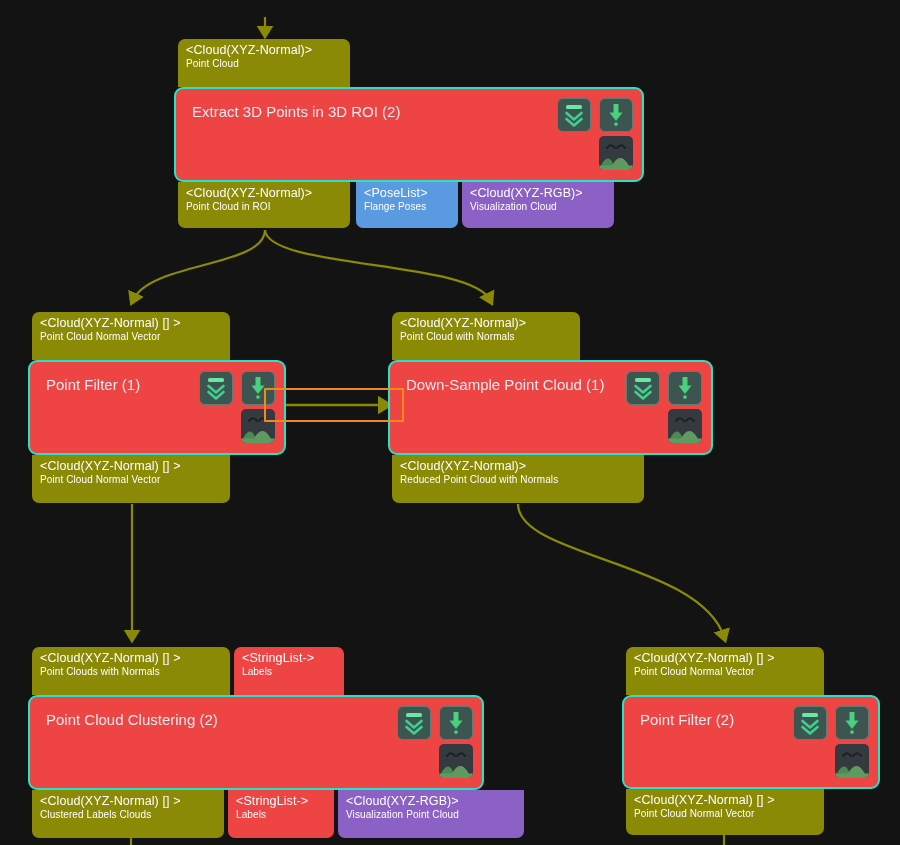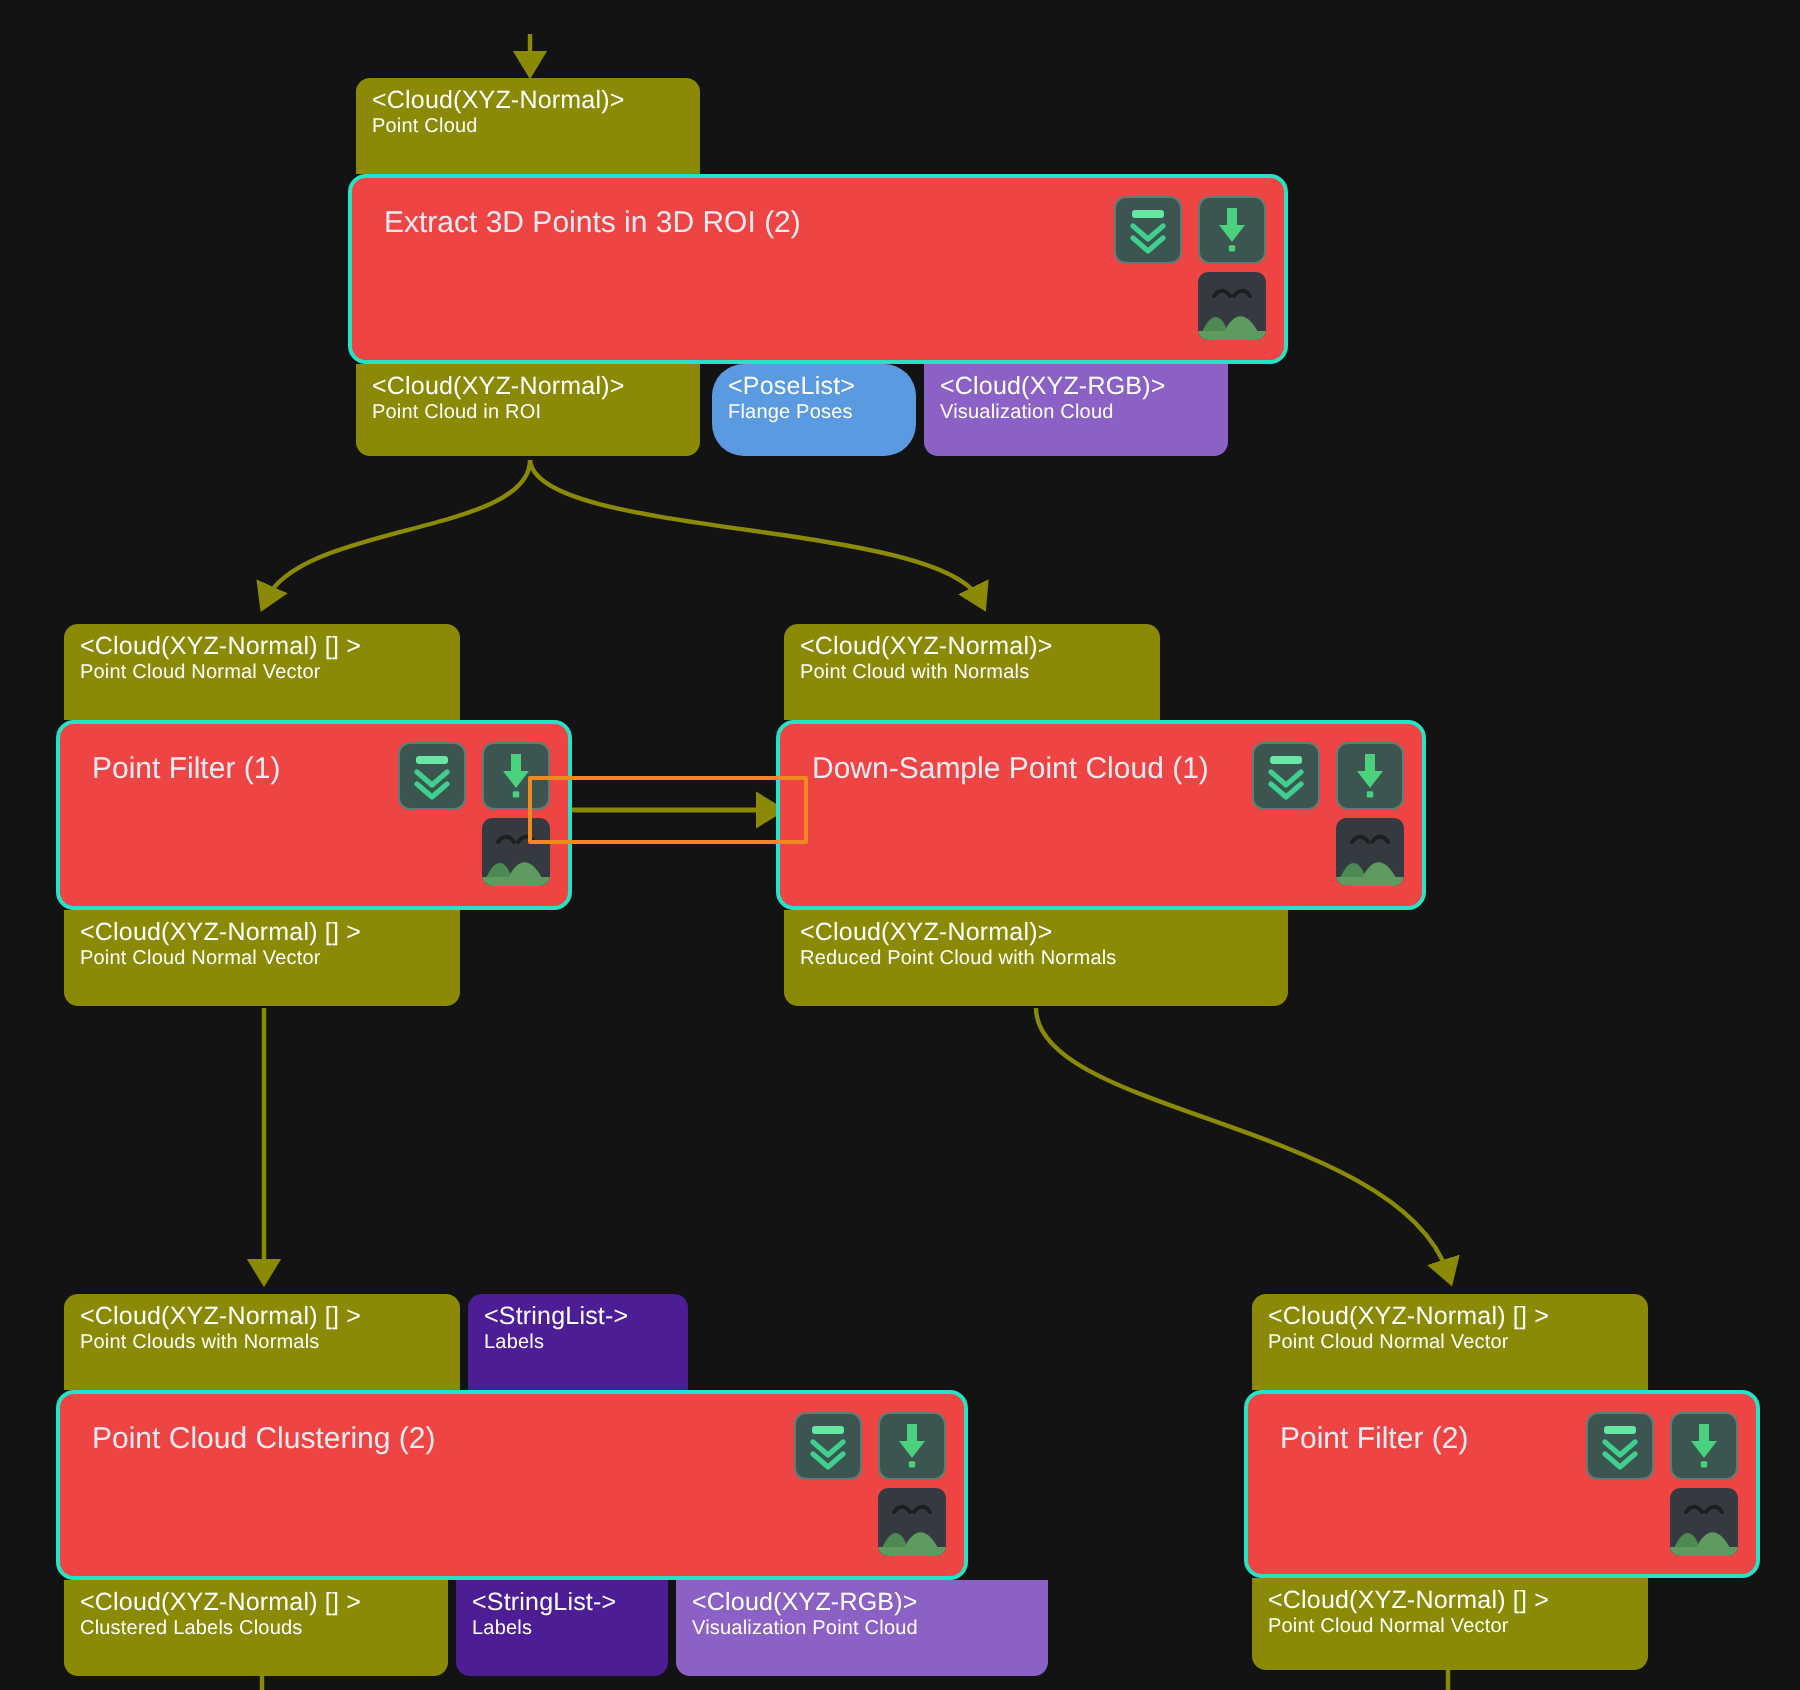--- a/index.html
+++ b/index.html
@@ -24,21 +24,21 @@
     overflow:hidden;
     white-space:nowrap;
   }
   .port .ptype{font-size:12.5px;display:block;letter-spacing:0.1px;}
   .port .pname{font-size:10px;display:block;letter-spacing:0.1px;}
   .port.in{border-radius:7px 7px 0 0;}
   .port.out{border-radius:0 0 7px 7px;}
   .c-cloudnormal{background:#8a8a06;}
   .c-poselist{background:#5a9ae0;}
   .c-cloudrgb{background:#8b61c6;}
-  .c-stringlist{background:#4c1d95;}
+  .c-stringlist{background:#ef4444;}
 
   
   .node{
     position:absolute;
     box-sizing:border-box;
     background:#ef4444;
     border:2px solid #24e3c6;
     border-radius:9px;
   }
   .node .title{
@@ -149,21 +149,21 @@
           <rect x="0" y="29.5" width="34" height="5" fill="#5f9b61"></rect>
         </svg>
       </div>
     </div>
   </div>
 
   <div class="port out c-cloudnormal" style="left:178px;top:165px;width:172px;height:46px;">
     <span class="ptype">&lt;Cloud(XYZ-Normal)&gt;</span>
     <span class="pname">Point Cloud in ROI</span>
   </div>
-  <div class="port out c-poselist" style="left:356px;top:165px;width:102px;height:46px;border-radius:16px;">
+  <div class="port out c-poselist" style="left:356px;top:165px;width:102px;height:46px;">
     <span class="ptype">&lt;PoseList&gt;</span>
     <span class="pname">Flange Poses</span>
   </div>
   <div class="port out c-cloudrgb" style="left:462px;top:165px;width:152px;height:46px;">
     <span class="ptype">&lt;Cloud(XYZ-RGB)&gt;</span>
     <span class="pname">Visualization Cloud</span>
   </div>
 
   <div class="port in c-cloudnormal" style="left:32px;top:295px;width:198px;height:48px;">
     <span class="ptype">&lt;Cloud(XYZ-Normal) [] &gt;</span>

